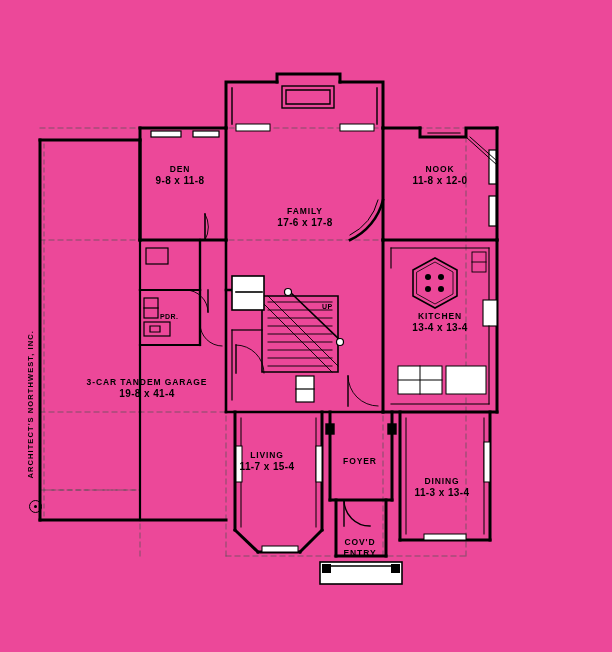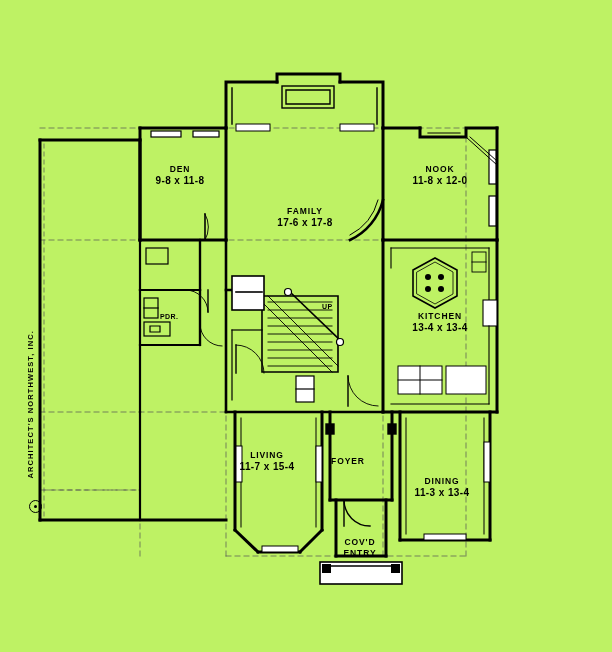--- a/index.html
+++ b/index.html
@@ -1,17 +1,17 @@
 <!DOCTYPE html>
 <html><head>
 <meta charset="utf-8">
 <style>
   html,body{margin:0;padding:0;background:#ffffff;}
   body{width:612px;height:652px;overflow:hidden;font-family:"Liberation Sans", sans-serif;}
-  #plan{position:relative;width:612px;height:652px;background:#bef264;}
+  #plan{position:relative;width:612px;height:652px;background:#ec4899;}
   .room-label{position:absolute;text-align:center;color:#000;font-family:"Liberation Sans", sans-serif;letter-spacing:.3px;line-height:1.25;white-space:nowrap;}
   .room-label .name{font-weight:bold;font-size:8.5px;letter-spacing:.9px;}
   .room-label .dim{font-weight:bold;font-size:10px;letter-spacing:.4px;}
   .tiny{position:absolute;font-weight:bold;font-size:7px;color:#000;letter-spacing:.4px;}
   .credit{position:absolute;left:26px;top:330px;transform-origin:0 0;transform:rotate(-90deg) translate(-100%,0);
           font-size:7.5px;font-weight:bold;letter-spacing:1.1px;color:#000;white-space:nowrap;}
   .credit-mark{position:absolute;left:29px;top:500px;width:11px;height:11px;border:1px solid #000;border-radius:50%;}
   .credit-mark:after{content:"";position:absolute;left:3.5px;top:3.5px;width:3px;height:3px;background:#000;border-radius:50%;}
   svg{position:absolute;left:0;top:0;}
 </style>
@@ -277,27 +277,31 @@
   <div class="room-label" style="left:440px;top:164px;transform:translateX(-50%);">
     <div class="name">NOOK</div>
     <div class="dim">11-8 x 12-0</div>
   </div>
 
   <div class="room-label" style="left:440px;top:311px;transform:translateX(-50%);">
     <div class="name">KITCHEN</div>
     <div class="dim">13-4 x 13-4</div>
   </div>
 
+  <div class="room-label" style="left:147px;top:377px;transform:translateX(-50%);">
+    <div class="name">3-CAR TANDEM GARAGE</div>
+    <div class="dim">19-8 x 41-4</div>
+  </div>
 
   <div class="room-label" style="left:267px;top:450px;transform:translateX(-50%);">
     <div class="name">LIVING</div>
     <div class="dim">11-7 x 15-4</div>
   </div>
 
-  <div class="room-label" style="left:348px;top:456px;transform:translateX(-50%);">
+  <div class="room-label" style="left:360px;top:456px;transform:translateX(-50%);">
     <div class="name">FOYER</div>
   </div>
 
   <div class="room-label" style="left:442px;top:476px;transform:translateX(-50%);">
     <div class="name">DINING</div>
     <div class="dim">11-3 x 13-4</div>
   </div>
 
   <div class="room-label" style="left:360px;top:527px;transform:translateX(-50%);width:60px;white-space:normal;margin-top:10px;">
     <div class="name">COV'D ENTRY</div>

